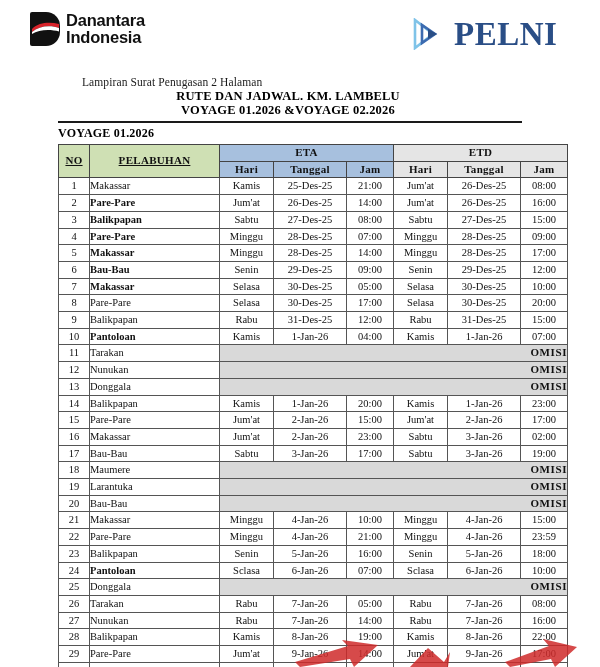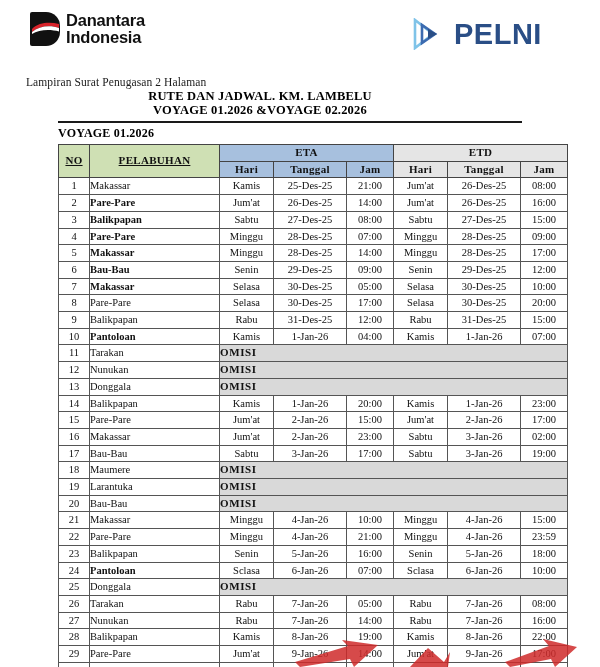--- a/index.html
+++ b/index.html
@@ -67,31 +67,31 @@
     display: flex;
     align-items: center;
     gap: 7px;
   }
   .pelni-mark {
     width: 34px;
     height: 32px;
     flex: 0 0 auto;
   }
   .pelni-text {
-    font-family: Liberation Sans, sans-serif;
+    font-family: Liberation Serif, serif;
     font-weight: bold;
-    font-size: 29px;
+    font-size: 33px;
     line-height: 29px;
     color: #2a4e86;
     letter-spacing: 0.5px;
   }
 
   
   .doc-head {
-    margin: 6px 30px 0 26px;
+    margin: 6px 30px 0 82px;
   }
   .lampiran {
     font-size: 11.5px;
     color: #1a1a1a;
     letter-spacing: 0.1px;
   }
   .title-lines {
     text-align: center;
     margin-top: 1px;
     padding-right: 28px;
@@ -156,21 +156,21 @@
   col.c-aj   { width: 47px; }
   col.c-dh   { width: 54px; }
   col.c-dt   { width: 73px; }
   col.c-dj   { width: 47px; }
 
   td.no   { text-align: center; }
   td.pel  { text-align: left; padding-left: 5px; }
   td.val  { text-align: center; }
   td.bold { font-weight: bold; }
   td.omisi {
-    text-align: left;
+    text-align: right;
     font-weight: bold;
     background: #d9d9d9;
     letter-spacing: 0.6px;
     font-size: 11px;
   }
 
   
   .wm {
     position: absolute;
     pointer-events: none;

